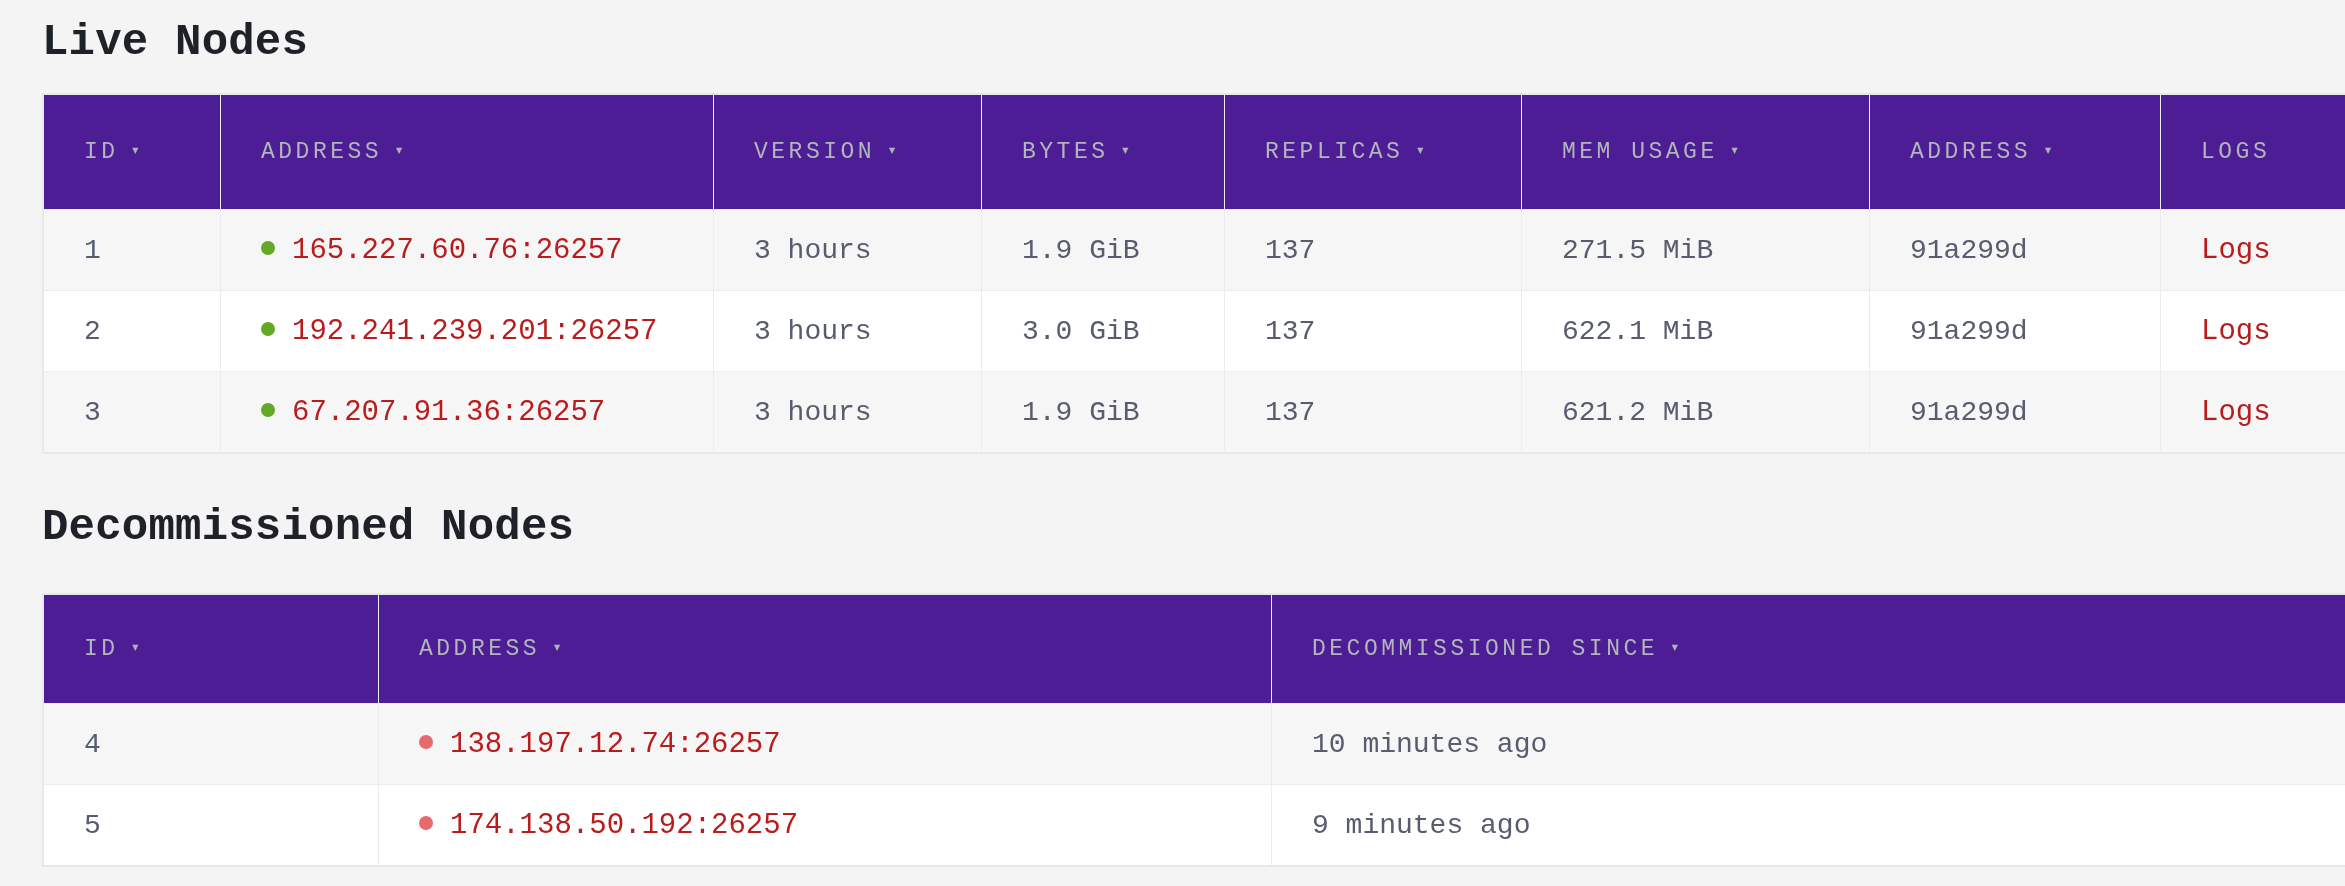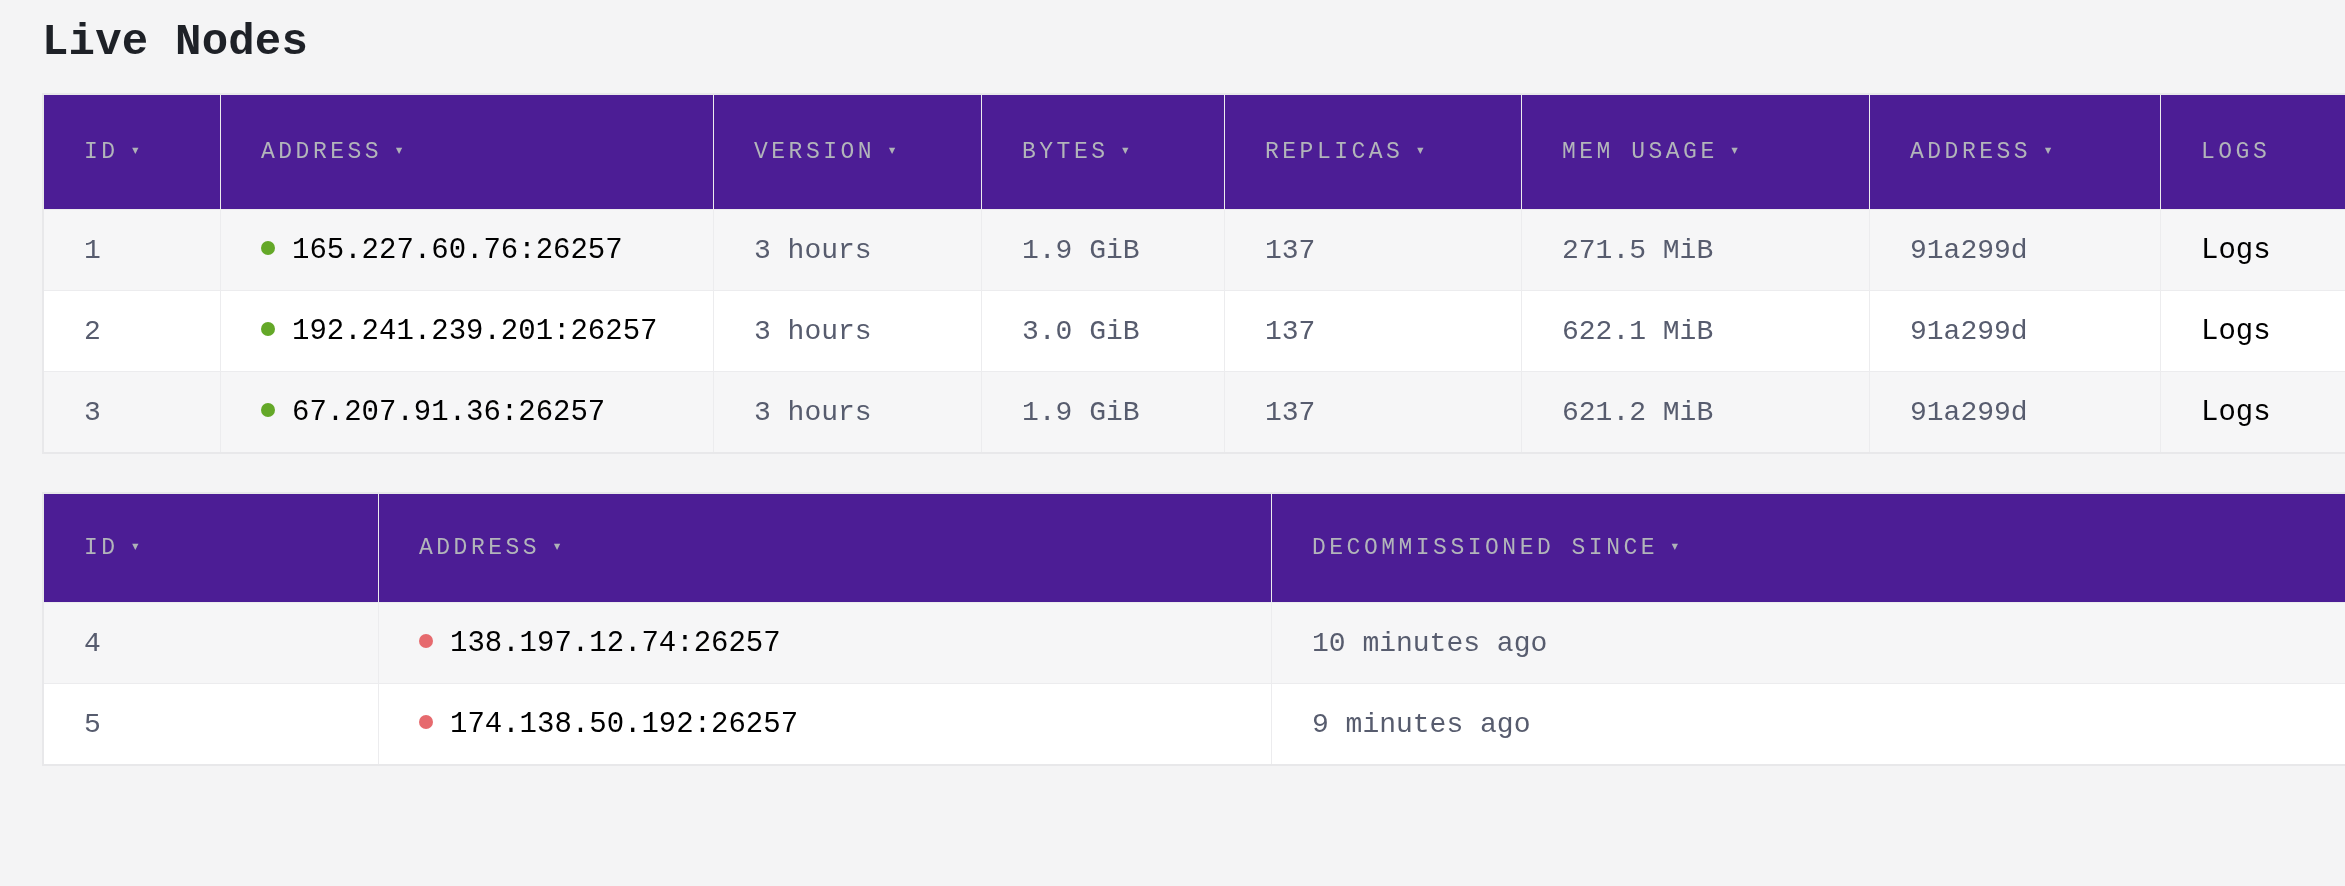--- a/index.html
+++ b/index.html
@@ -67,21 +67,21 @@
   .sort-arrow {
     font-size: 16px;
     margin-left: 12px;
     color: #aeb2b7;
     letter-spacing: 0;
     position: relative;
     top: -3px;
   }
 
   a.node-link, a.logs-link {
-    color: #000000;
+    color: #b91c1c;
     text-decoration: none;
     font-size: 29px;
     cursor: pointer;
   }
 
   .dot {
     display: inline-block;
     width: 14px;
     height: 14px;
     border-radius: 50%;
@@ -178,20 +178,21 @@
         <td>137</td>
         <td>621.2 MiB</td>
         <td>91a299d</td>
         <td>
           <a class="logs-link">Logs</a>
         </td>
       </tr>
     </tbody>
   </table>
 
+  <h1 class="section-title title-second">Decommissioned Nodes</h1>
 
   <table class="nodes-table decom-table">
     <colgroup>
       <col style="width:335px">
         <col style="width:893px">
         <col style="width:1074px">
     </colgroup>
     <thead>
       <tr>
         <th>

